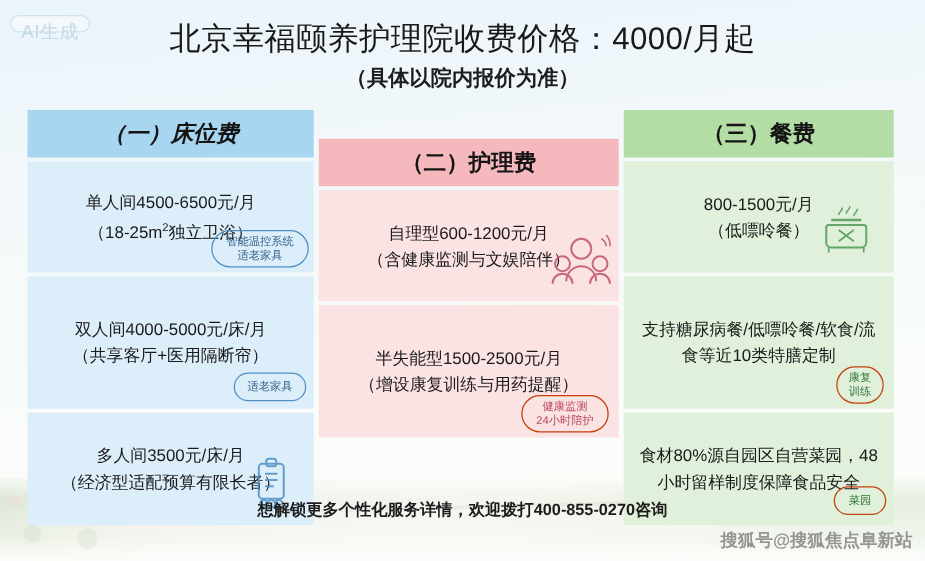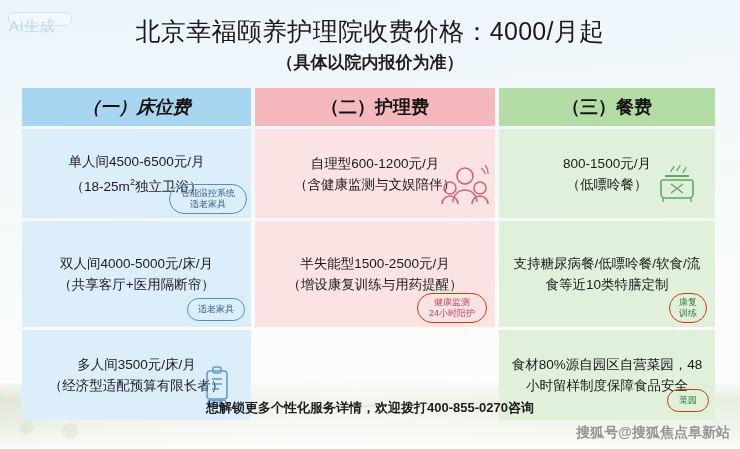--- a/index.html
+++ b/index.html
@@ -66,21 +66,21 @@
     left: 8px;
     top: 12px;
     width: 64px;
     height: 14px;
     border: 1px solid #cfe3ef;
     border-radius: 7px;
     background: rgba(255,255,255,0.34);
     color: #c3d8e6;
     font-size: 15px;
     line-height: 26px;
-    text-align: left;
+    text-align: center;
     letter-spacing: 0.5px;
     box-sizing: border-box;
   }
 
   
   #title-block {
     position: absolute;
     left: 0;
     top: 14px;
     width: 740px;
@@ -109,21 +109,21 @@
     width: 696px;
     display: flex;
     gap: 4px;
   }
   .col {
     display: flex;
     flex-direction: column;
     gap: 3px;
   }
   .col-bed  { width: 229px; }
-  .col-care { width: 240px; }
+  .col-care { width: 240px; margin-top: 23px; }
   .col-meal { width: 216px; }
 
   .col-head {
     height: 38px;
     line-height: 38px;
     text-align: center;
     font-size: 18px;
     font-weight: bold;
     color: #141414;
   }

